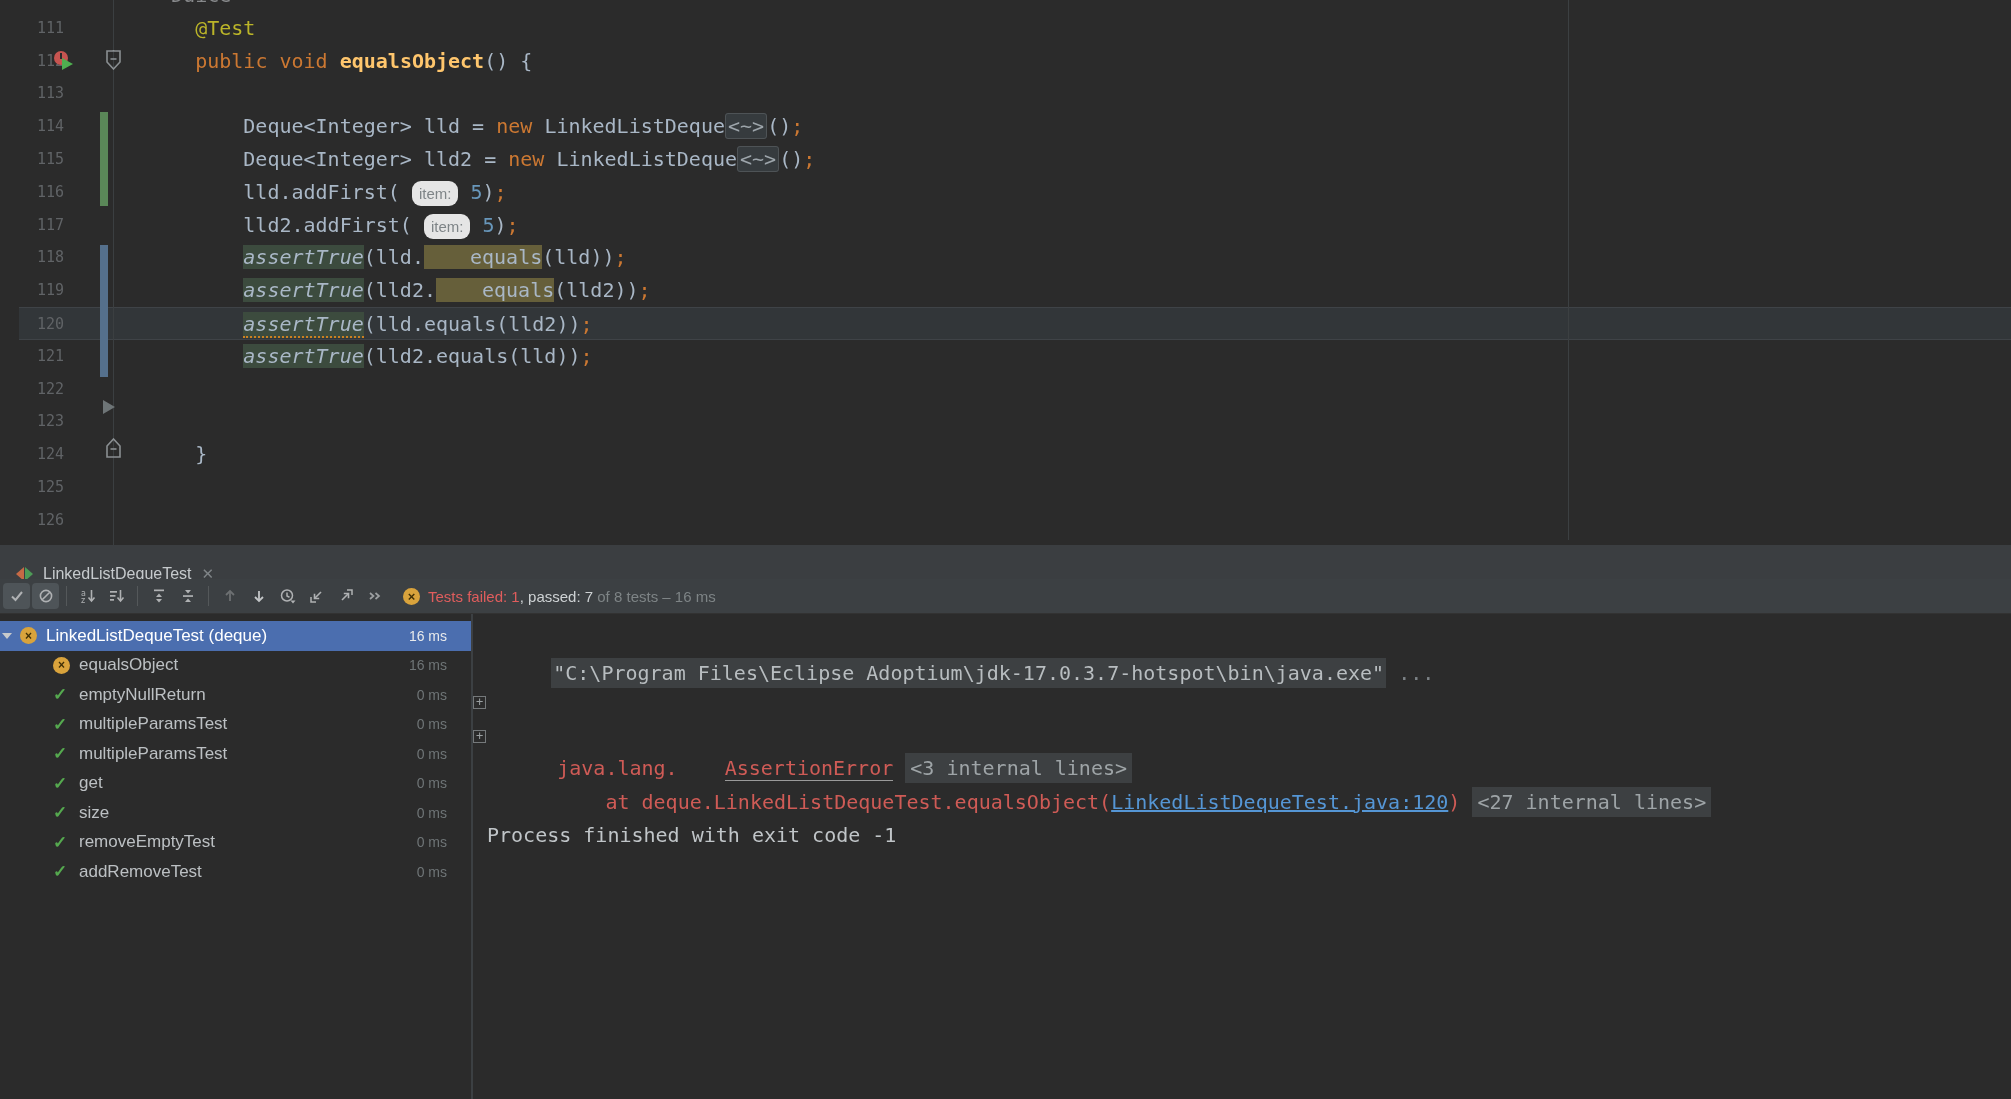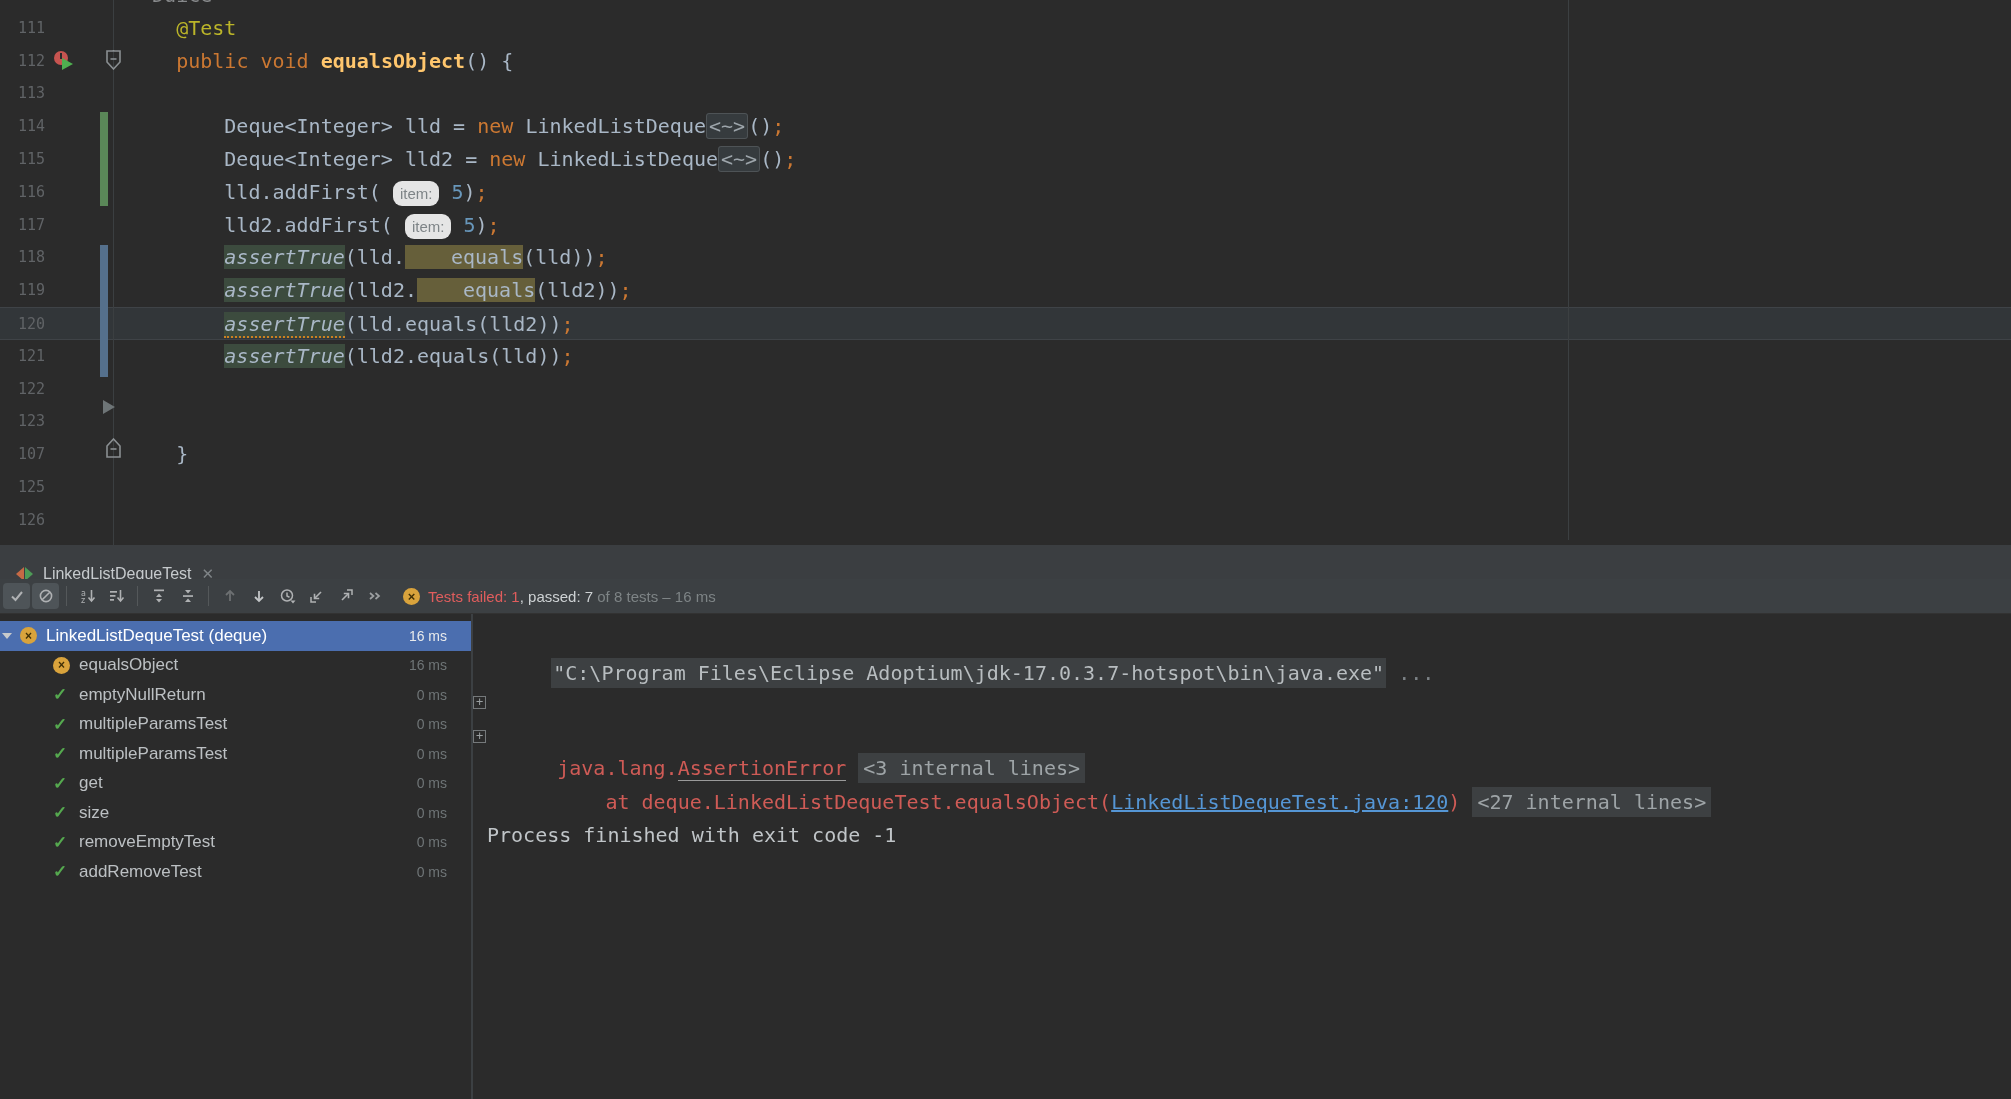--- a/index.html
+++ b/index.html
@@ -5,21 +5,21 @@
   html,body{margin:0;padding:0;background:#2b2b2b;width:2011px;height:1099px;overflow:hidden;
     font-family:"Liberation Sans",sans-serif;}
   *{box-sizing:border-box;}
 
   
   #editor{position:absolute;left:0;top:0;width:2011px;height:545px;background:#2b2b2b;overflow:hidden;}
   #fold-column-line{position:absolute;left:113px;top:0;width:1px;height:545px;background:#3b3f41;}
   #margin-guide{position:absolute;left:1568px;top:0;width:1px;height:540px;background:#3c4042;}
   #code-lines{position:absolute;left:0;top:-21px;width:2011px;}
   .eline{height:32.8px;line-height:32.8px;white-space:pre;font-family:"DejaVu Sans Mono",monospace;
-    font-size:20px;color:#a9b7c6;position:relative;}
+    font-size:20px;color:#a9b7c6;position:relative;margin-left:19px;}
   .eline .gut{display:inline-block;width:45px;text-align:right;font-size:15px;color:#606366;
     vertical-align:top;font-family:"DejaVu Sans Mono",monospace;}
   .eline .codetext{display:inline-block;padding-left:83px;vertical-align:top;}
   .eline.caret-row{background:#323639;border-top:1px solid #3f4347;border-bottom:1px solid #3f4347;}
   .tok-plain{color:#a9b7c6;}
   .tok-dim{color:#87898b;}
   .tok-kw{color:#cc7832;}
   .tok-ann{color:#bbb529;}
   .tok-method{color:#ffc66d;font-weight:bold;}
   .tok-num{color:#6897bb;}
@@ -92,21 +92,21 @@
     font-size:20px;color:#b8bdc0;}
   .con-row{position:absolute;left:0;right:0;height:33px;line-height:33px;white-space:pre;}
   #con-path{top:10px;padding-left:6px;}
   #con-path .hl{background:#3d4042;padding:3px 2px;}
   #con-path .dots{color:#7d8387;}
   #con-assert{top:72px;padding-left:12px;}
   #con-stack{top:106px;padding-left:12px;}
   .fold-box{position:absolute;left:0;top:10px;width:13px;height:13px;border:1px solid #75797b;
     line-height:11px;text-align:center;font-size:12px;color:#9aa0a2;cursor:pointer;background:#2b2b2b;}
   .con-red{color:#cf5b56;}
-  .err-link{color:#cf5b56;border-bottom:1px solid #9a9a9a;cursor:pointer;}
+  .err-link{color:#cf5b56;border-bottom:1px solid #9a9a9a;cursor:pointer;margin-left:47px;}
   .blue-link{color:#5596d5;text-decoration:underline;cursor:pointer;}
   .chip{background:#3d4042;color:#9ea4a7;padding:3px 5px;cursor:pointer;}
   #con-process{top:205px;padding-left:14px;color:#c0c5c8;}
 
   svg{display:block;}
 </style>
 </head>
 <body>
 
 <div id="editor">
@@ -118,21 +118,21 @@
       <div class="eline"><span class="gut">114</span><span class="codetext"><span class="tok-plain">        Deque&lt;Integer&gt; lld = </span><span class="tok-kw">new </span><span class="tok-plain">LinkedListDeque</span><span class="tok-fold">&lt;~&gt;</span><span class="tok-plain">()</span><span class="tok-semi">;</span></span></div>
       <div class="eline"><span class="gut">115</span><span class="codetext"><span class="tok-plain">        Deque&lt;Integer&gt; lld2 = </span><span class="tok-kw">new </span><span class="tok-plain">LinkedListDeque</span><span class="tok-fold">&lt;~&gt;</span><span class="tok-plain">()</span><span class="tok-semi">;</span></span></div>
       <div class="eline"><span class="gut">116</span><span class="codetext"><span class="tok-plain">        lld.addFirst( </span><span class="tok-hint">item:</span><span class="tok-plain"> </span><span class="tok-num">5</span><span class="tok-plain">)</span><span class="tok-semi">;</span></span></div>
       <div class="eline"><span class="gut">117</span><span class="codetext"><span class="tok-plain">        lld2.addFirst( </span><span class="tok-hint">item:</span><span class="tok-plain"> </span><span class="tok-num">5</span><span class="tok-plain">)</span><span class="tok-semi">;</span></span></div>
       <div class="eline"><span class="gut">118</span><span class="codetext"><span class="tok-plain">        </span><span class="tok-agreen">assertTrue</span><span class="tok-plain">(lld.</span><span class="tok-eqy">equals</span><span class="tok-plain">(lld))</span><span class="tok-semi">;</span></span></div>
       <div class="eline"><span class="gut">119</span><span class="codetext"><span class="tok-plain">        </span><span class="tok-agreen">assertTrue</span><span class="tok-plain">(lld2.</span><span class="tok-eqy">equals</span><span class="tok-plain">(lld2))</span><span class="tok-semi">;</span></span></div>
       <div class="eline caret-row"><span class="gut">120</span><span class="codetext"><span class="tok-plain">        </span><span class="tok-adot">assertTrue</span><span class="tok-plain">(lld.equals(lld2))</span><span class="tok-semi">;</span></span></div>
       <div class="eline"><span class="gut">121</span><span class="codetext"><span class="tok-plain">        </span><span class="tok-agreen">assertTrue</span><span class="tok-plain">(lld2.equals(lld))</span><span class="tok-semi">;</span></span></div>
       <div class="eline"><span class="gut">122</span><span class="codetext"></span></div>
       <div class="eline"><span class="gut">123</span><span class="codetext"></span></div>
-      <div class="eline"><span class="gut">107</span><span class="codetext"><span class="tok-plain">    }</span></span></div>
+      <div class="eline"><span class="gut">124</span><span class="codetext"><span class="tok-plain">    }</span></span></div>
       <div class="eline"><span class="gut">125</span><span class="codetext"></span></div>
       <div class="eline"><span class="gut">126</span><span class="codetext"></span></div>
     </div>
   <div id="fold-column-line"></div>
   <div id="margin-guide"></div>
 
   <div class="change-bar" id="bar-green"></div>
   <div class="change-bar" id="bar-blue"></div>
 
   <div id="run-failed-icon">

